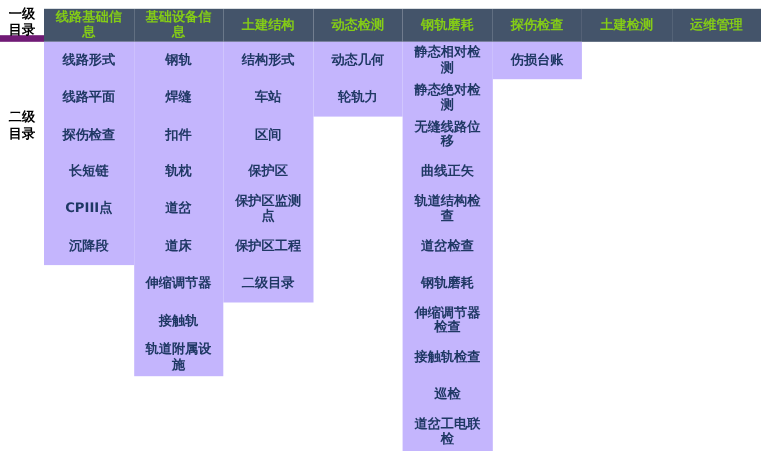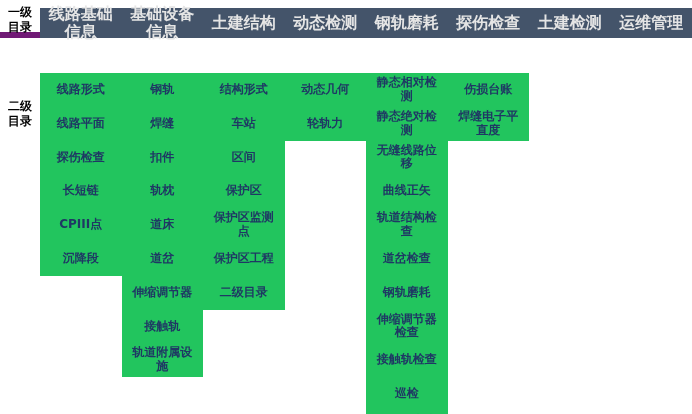--- a/index.html
+++ b/index.html
@@ -51,29 +51,28 @@
     flex: 0 0 81.5px;
     width: 81.5px;
     display: flex;
     flex-direction: column;
   }
   .col-header {
     height: 30px;
     box-sizing: border-box;
     padding: 0 6px;
     background: #44546A;
-    color: #e5e5e5;
-    font-size: 16px; line-height: 1.15;
+    color: #84cc16;
+    font-size: 12px; line-height: 1.15;
     display: flex; align-items: center; justify-content: center;
     text-align: center;
     line-break: anywhere;
   }
   .col-body {
-    background: #22c55e;
-    margin-top: 35px;
+    background: #c4b5fd;
   }
   .cell {
     height: 33.8px;
     box-sizing: border-box;
     padding: 0 6px;
     color: #1F3864;
     font-size: 12px; line-height: 1.15;
     display: flex; align-items: center; justify-content: center;
     text-align: center;
     line-break: anywhere;
@@ -103,22 +102,22 @@
       </div>
     </div>
 
     <div class="col">
       <div class="col-header">基础设备信息</div>
       <div class="col-body">
         <div class="cell">钢轨</div>
         <div class="cell">焊缝</div>
         <div class="cell">扣件</div>
         <div class="cell">轨枕</div>
+        <div class="cell">道岔</div>
         <div class="cell">道床</div>
-        <div class="cell">道岔</div>
         <div class="cell">伸缩调节器</div>
         <div class="cell">接触轨</div>
         <div class="cell">轨道附属设施</div>
       </div>
     </div>
 
     <div class="col">
       <div class="col-header">土建结构</div>
       <div class="col-body">
         <div class="cell">结构形式</div>
@@ -153,21 +152,20 @@
         <div class="cell">接触轨检查</div>
         <div class="cell">巡检</div>
         <div class="cell">道岔工电联检</div>
       </div>
     </div>
 
     <div class="col">
       <div class="col-header">探伤检查</div>
       <div class="col-body">
         <div class="cell">伤损台账</div>
-        <div class="cell">焊缝电子平直度</div>
       </div>
     </div>
 
     <div class="col">
       <div class="col-header">土建检测</div>
     </div>
 
     <div class="col">
       <div class="col-header">运维管理</div>
     </div>

